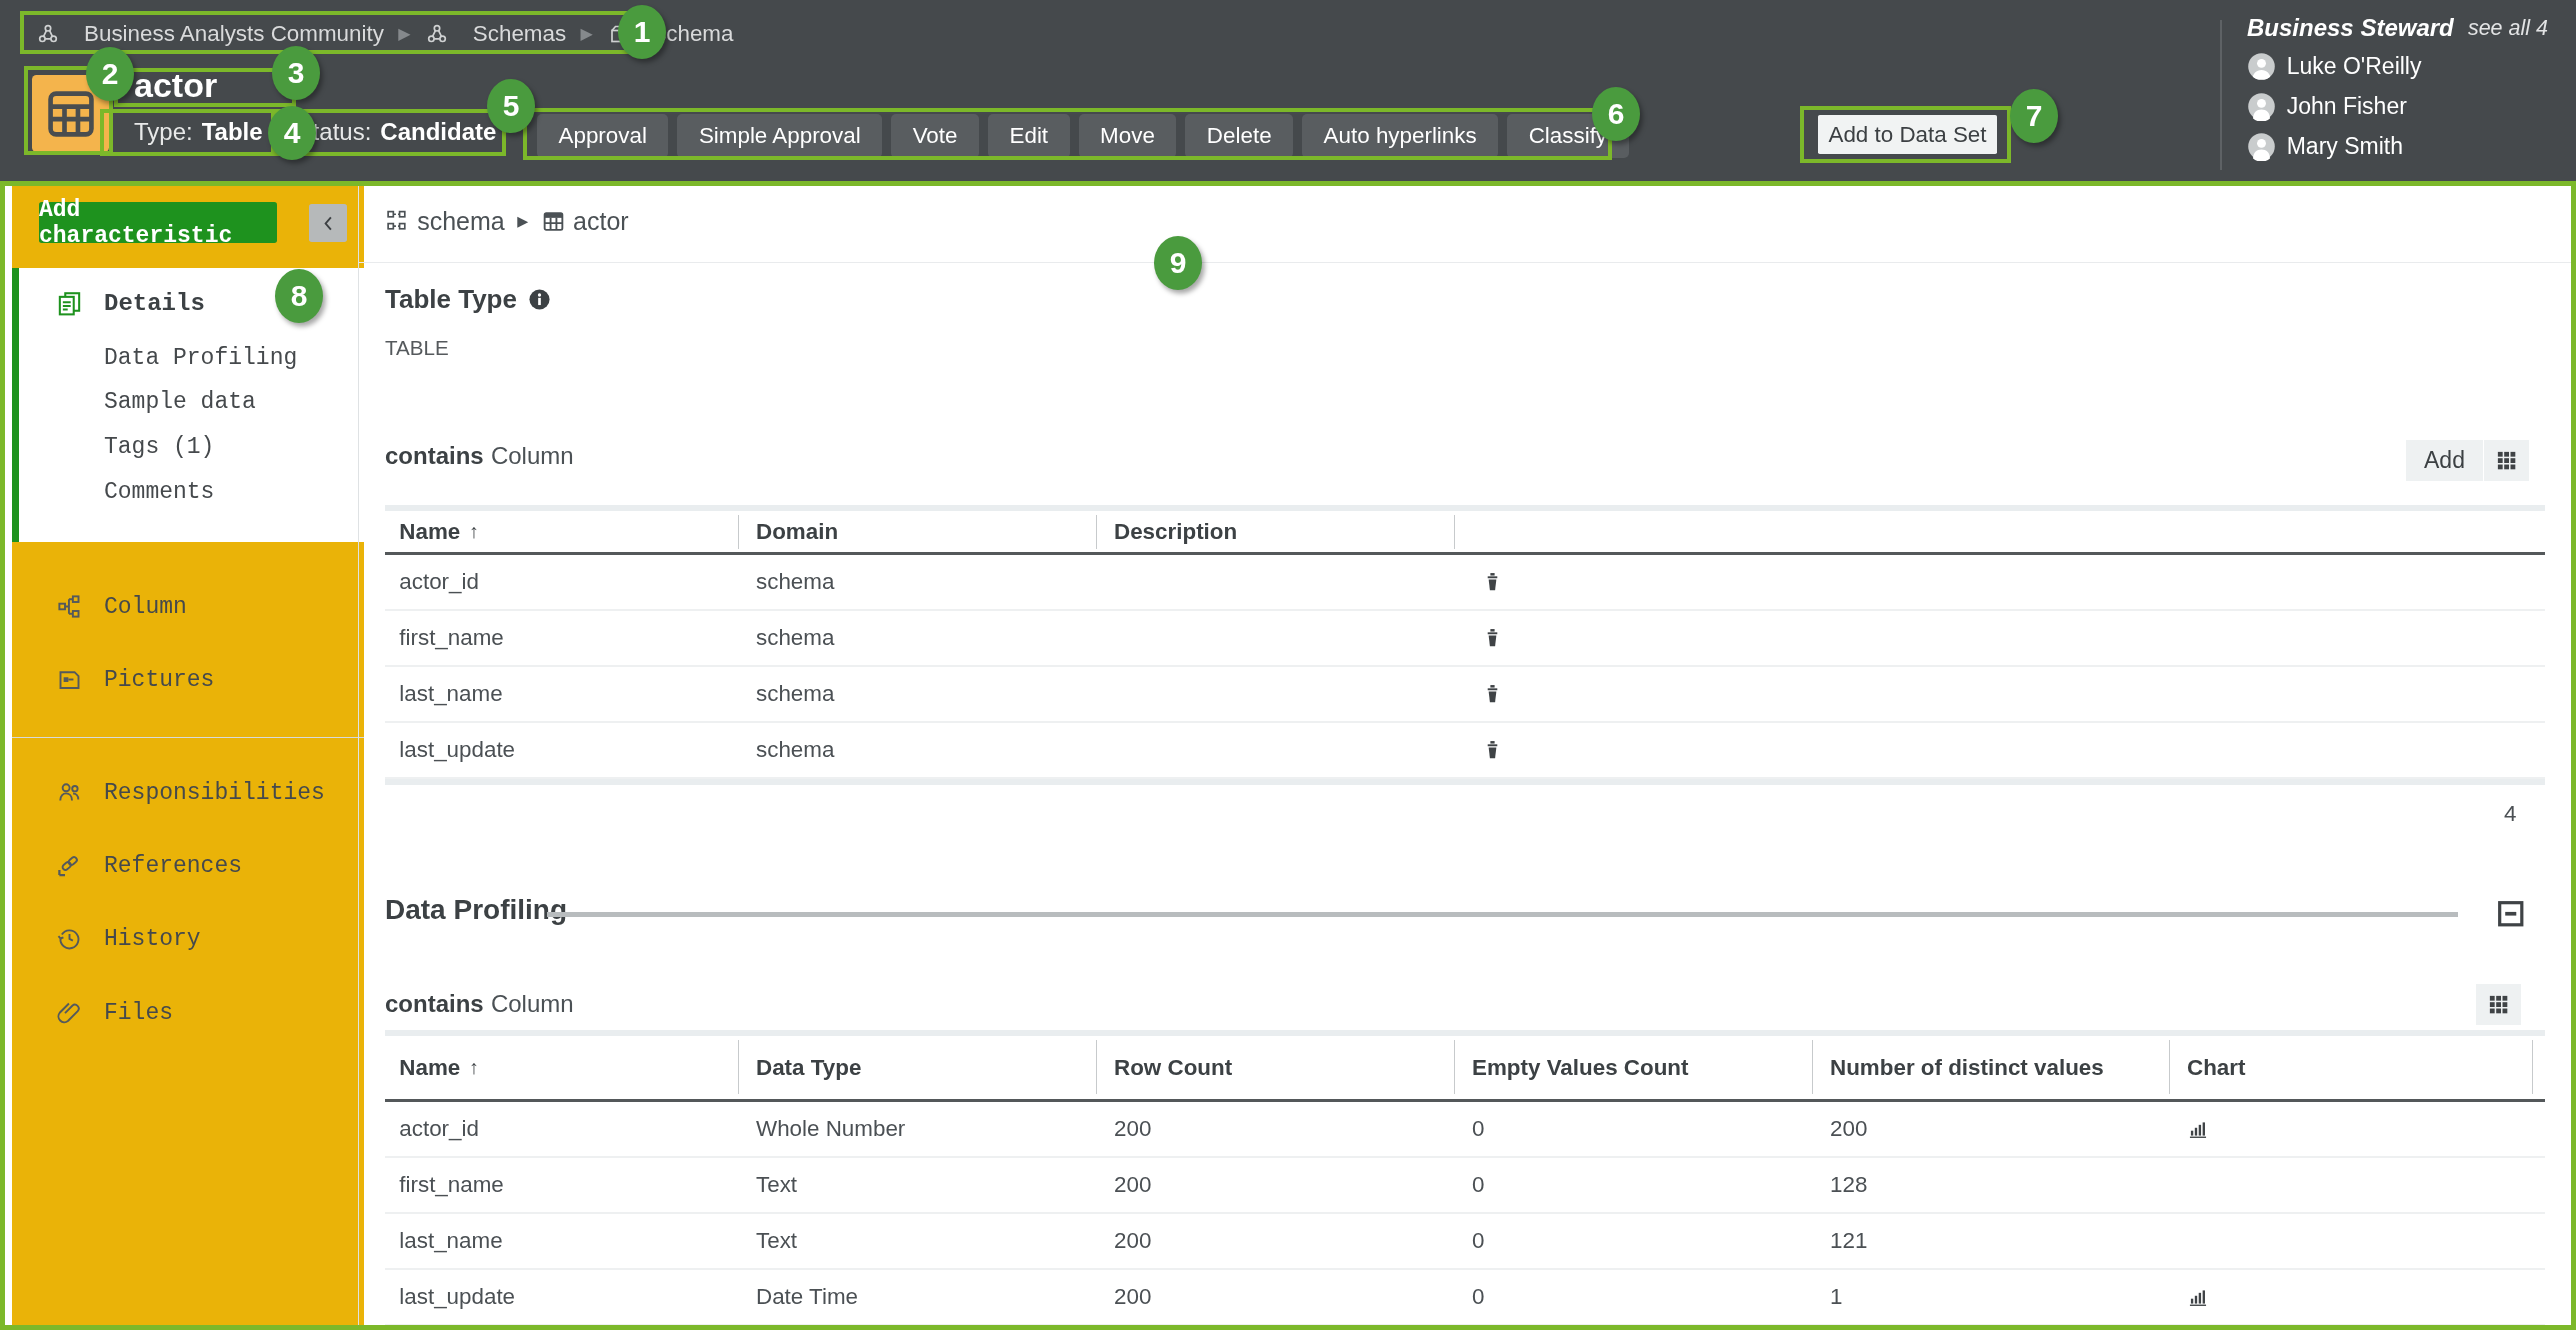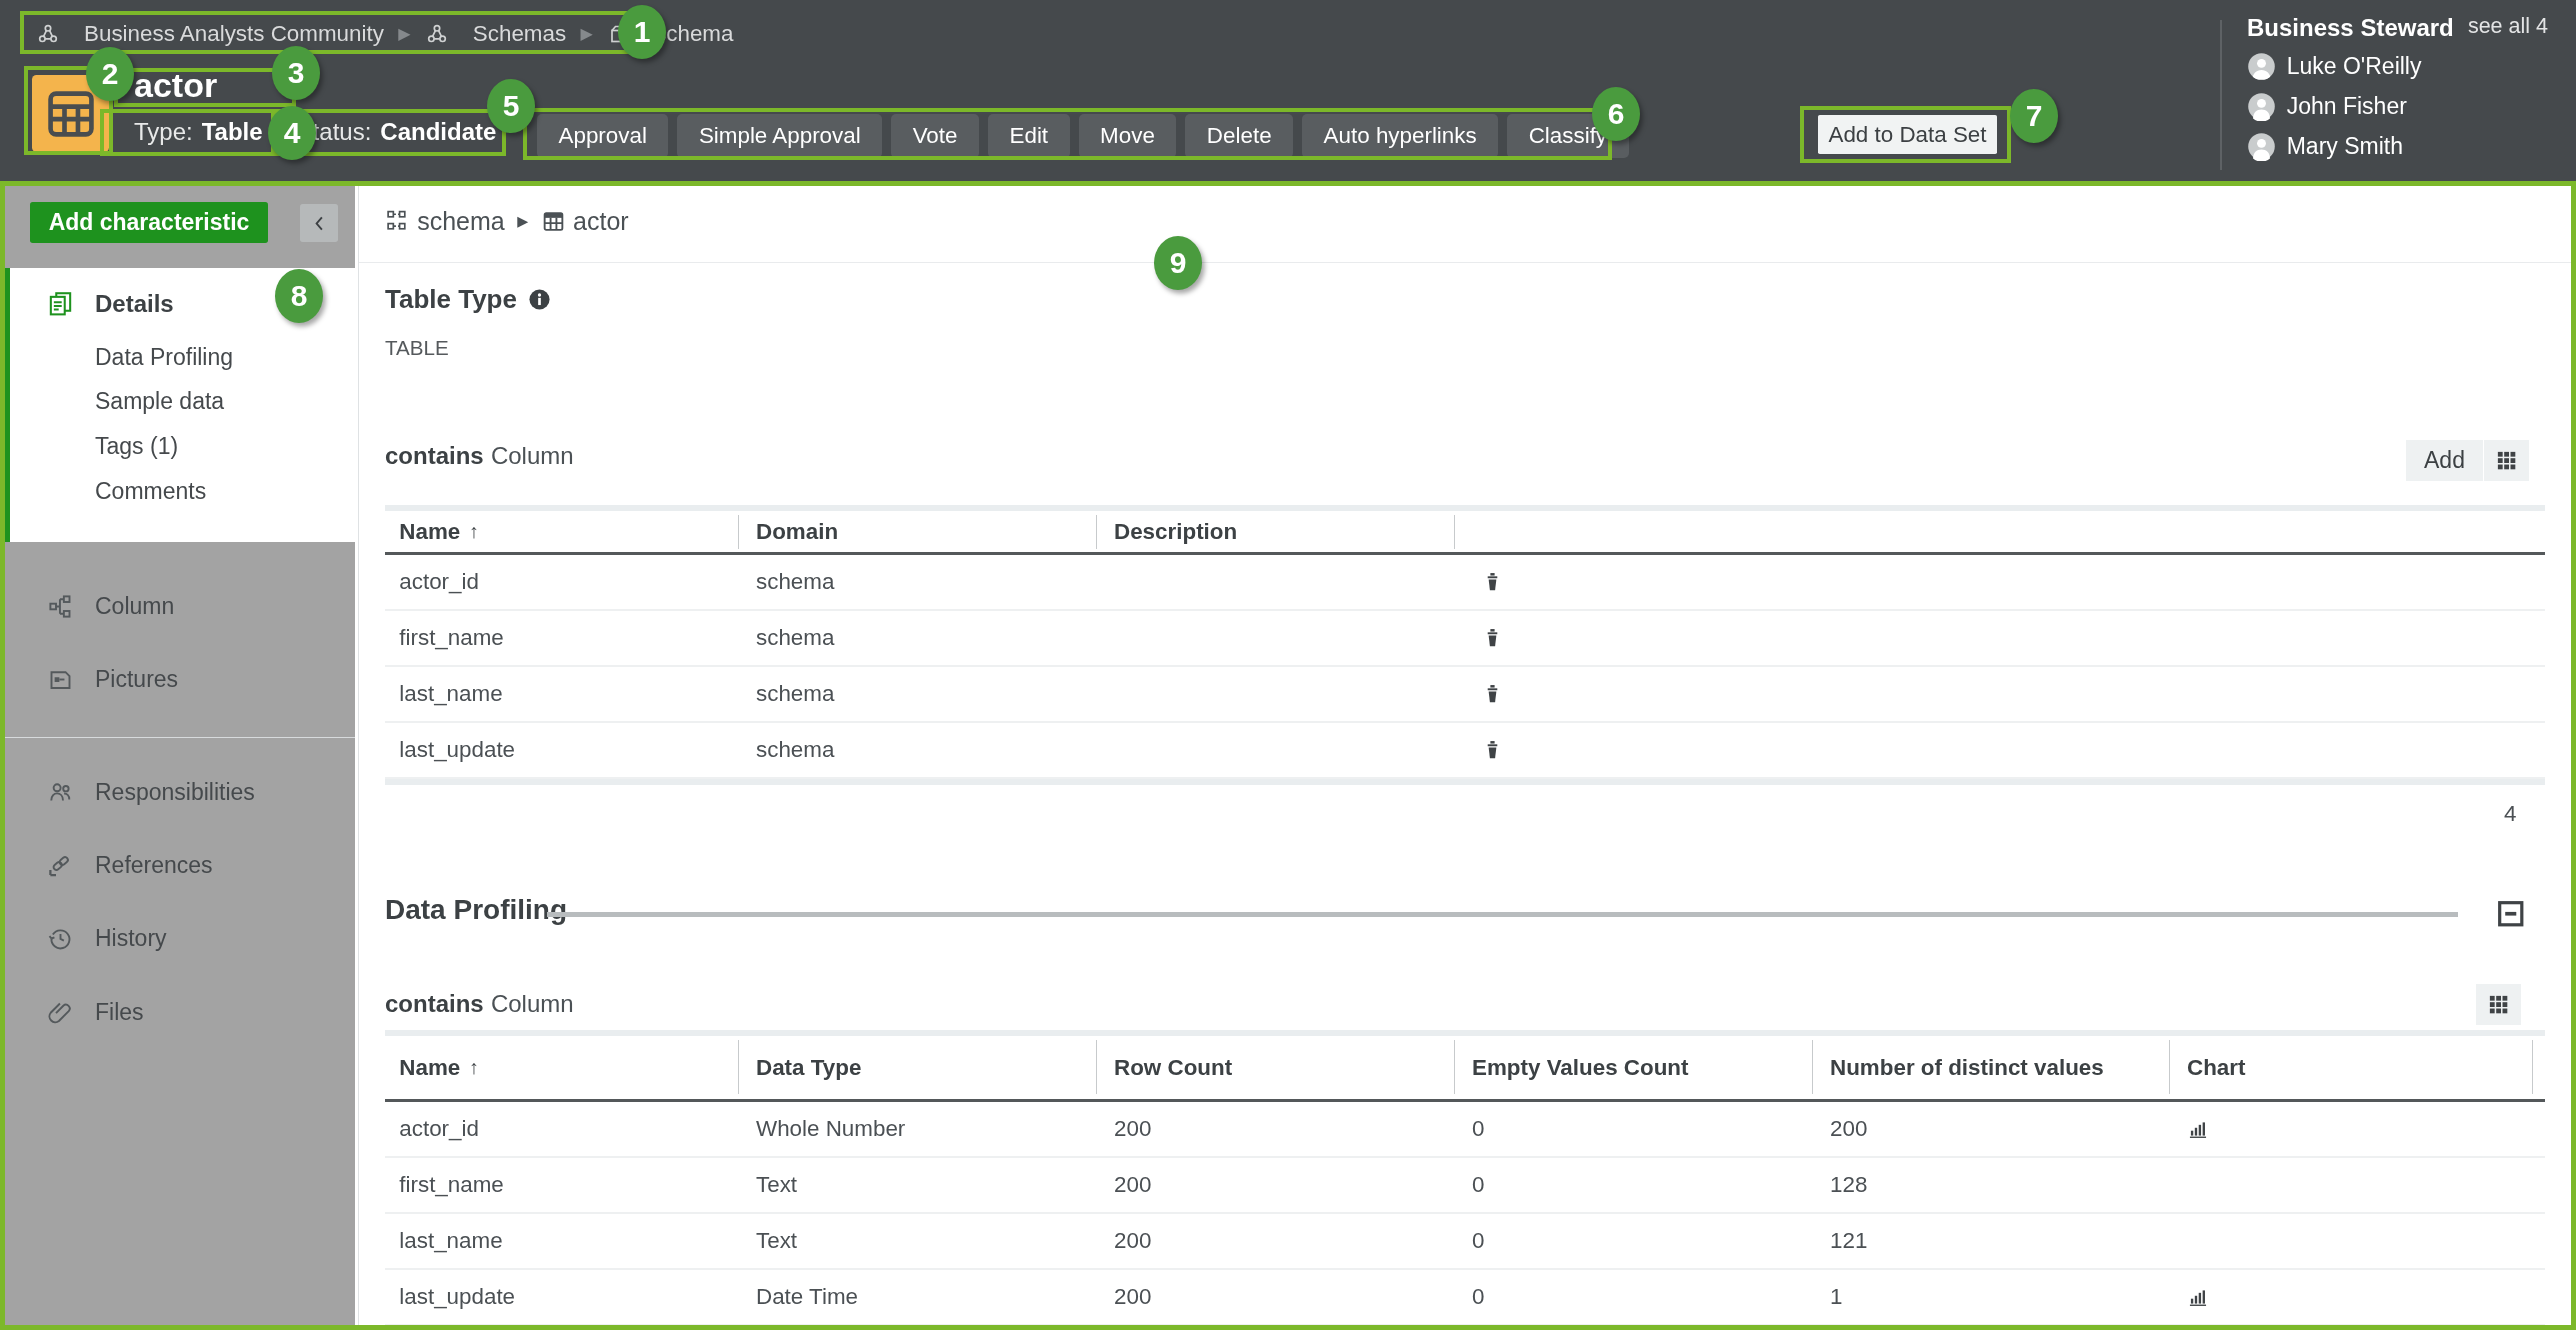--- a/index.html
+++ b/index.html
@@ -19,29 +19,29 @@
   .hdr-meta{position:absolute;left:134px;top:118px;font-size:24px;color:#e8e9e9;display:flex;gap:9px;align-items:center;}
   .hdr-meta b{color:#fff;}
   .hdr-meta .gap{width:16px;}
   .actionbar{position:absolute;left:537px;top:114px;display:flex;gap:9px;}
   .actionbar .btn{background:#595d60;color:#fff;font-size:22.4px;border:none;height:44px;padding:0 21.5px;
                   display:flex;align-items:center;border-radius:5px;cursor:pointer;white-space:nowrap;}
   .btn-dataset{position:absolute;left:1818px;top:115px;width:179px;height:39px;background:#f1f3f3;color:#3c4043;
                font-size:22.4px;display:flex;align-items:center;justify-content:center;border-radius:1.8px;cursor:pointer;}
   .stew-divider{position:absolute;left:2220px;top:19.7px;width:1.8px;height:150px;background:#5e6265;}
   .stewards{position:absolute;left:2247px;top:14.3px;width:301px;}
-  .stew-head{display:flex;justify-content:space-between;align-items:flex-start;}
+  .stew-head{display:flex;justify-content:space-between;align-items:center;font-style:italic;}
   .stew-title{font-size:24px;font-weight:bold;color:#fff;}
   .stew-seeall{font-size:21.5px;color:#e3e4e5;cursor:pointer;}
   .stew-row{display:flex;align-items:center;gap:10.7px;margin-top:8px;height:32px;cursor:pointer;}
   .stew-name{font-size:23px;color:#fff;}
 
   
   .content-bg{position:absolute;left:0;top:181px;width:2576px;height:1151px;background:#fff;}
-  .sidebar{position:absolute;left:3px;top:186px;width:352px;height:1140px;background:#a3a3a3;}
+  .sidebar{position:absolute;left:12px;top:186px;width:352px;height:1140px;background:#eab308;font-family:Liberation Mono, monospace;}
   .vert-divider{position:absolute;left:358px;top:186px;width:0.9px;height:1140px;background:#dfe2e4;}
   .btn-addchar{position:absolute;left:27px;top:16px;width:238px;height:41px;background:#1e921e;border-radius:2.7px;
                color:#fff;font-size:23px;font-weight:bold;display:flex;align-items:center;justify-content:center;cursor:pointer;}
   .btn-collapse{position:absolute;left:297px;top:18px;width:38px;height:38px;background:#b6b9ba;border-radius:2.7px;
                 display:flex;align-items:center;justify-content:center;cursor:pointer;}
   .side-group-white{position:absolute;left:0;top:82px;width:352px;height:274px;background:#fff;}
   .active-strip{position:absolute;left:0;top:0;width:7.2px;height:274px;background:#1e921e;}
   .side-item{position:absolute;left:0;width:352px;height:39px;display:flex;align-items:center;cursor:pointer;
              font-size:23px;color:#45494c;}
   .side-item .ic{position:absolute;left:43px;width:29px;height:29px;display:flex;align-items:center;justify-content:center;}

